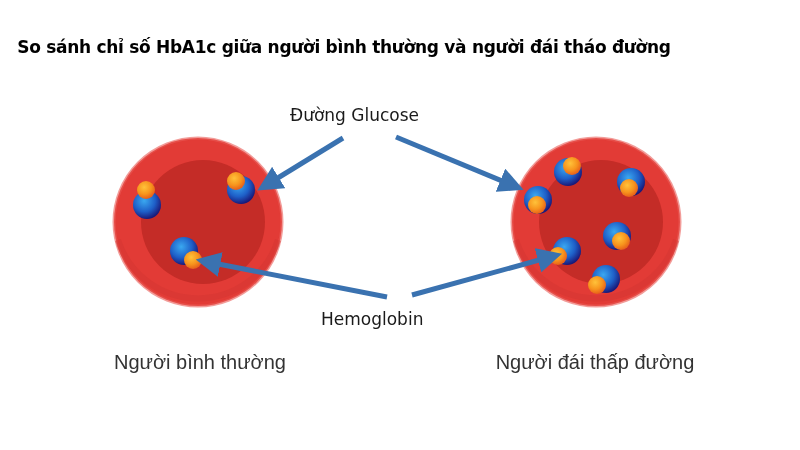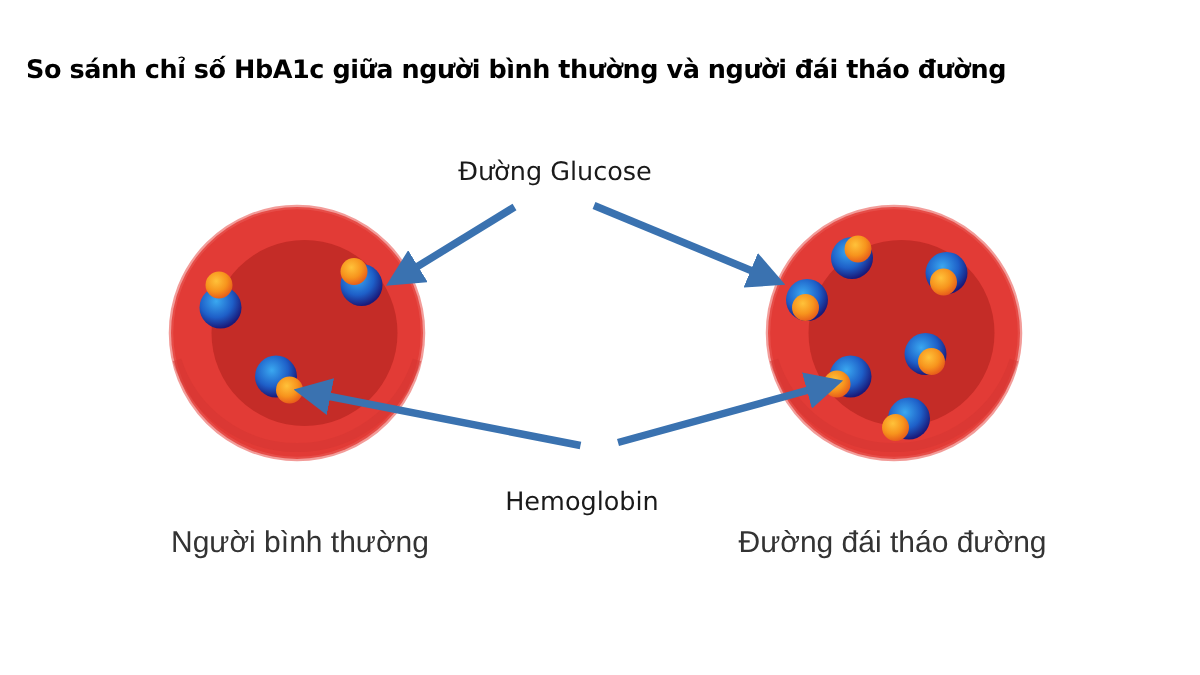--- a/index.html
+++ b/index.html
@@ -7,21 +7,21 @@
       width: 800px; height: 450px; background: #ffffff;
       position: relative; overflow: hidden;
       font-family: "DejaVu Sans", sans-serif;
     }
     .title {
       position: absolute; left: 0; top: 37px; width: 688px;
       text-align: center; font-weight: bold; font-size: 17px; color: #000;
       letter-spacing: -0.3px;
     }
     .label {
-      position: absolute; text-align: center; color: #1a1a1a;
+      position: absolute; color: #1a1a1a;
       font-size: 17px;
     }
     .caption {
       position: absolute; text-align: center; color: #333;
       font-size: 20px; line-height: 24px;
       font-family: "Liberation Sans", sans-serif;
     }
     svg.diagram { position: absolute; left: 0; top: 0; }
   </style>
 </head>
@@ -98,20 +98,20 @@
     <circle cx="597" cy="285" r="9" fill="url(#glGrad)"></circle>
   </g>
 
   <line x1="343" y1="138" x2="268" y2="184" stroke="#3a72b0" stroke-width="5" marker-end="url(#arrowHead)"></line>
   <line x1="396" y1="137" x2="512" y2="185" stroke="#3a72b0" stroke-width="5" marker-end="url(#arrowHead)"></line>
   <line x1="387" y1="297" x2="208" y2="262" stroke="#3a72b0" stroke-width="5" marker-end="url(#arrowHead)"></line>
   <line x1="412" y1="295" x2="550" y2="257" stroke="#3a72b0" stroke-width="5" marker-end="url(#arrowHead)"></line>
 </svg>
 
 <div class="label" style="left:290px; top:105px; width:160px;">Đường Glucose</div>
-<div class="label" style="left:308px; top:309px; width:160px;margin-top:16px;">Hemoglobin</div>
+<div class="label" style="left:321px; top:309px; width:160px;">Hemoglobin</div>
 
 <div class="caption" style="left:95px; top:350px; width:210px;">
   <div>Người bình thường</div>
 </div>
 <div class="caption" style="left:485px; top:350px; width:220px;">
-  <div>Đường đái tháo đường</div>
+  <div>Người đái thấp đường</div>
 </div>
 
 </body></html>

